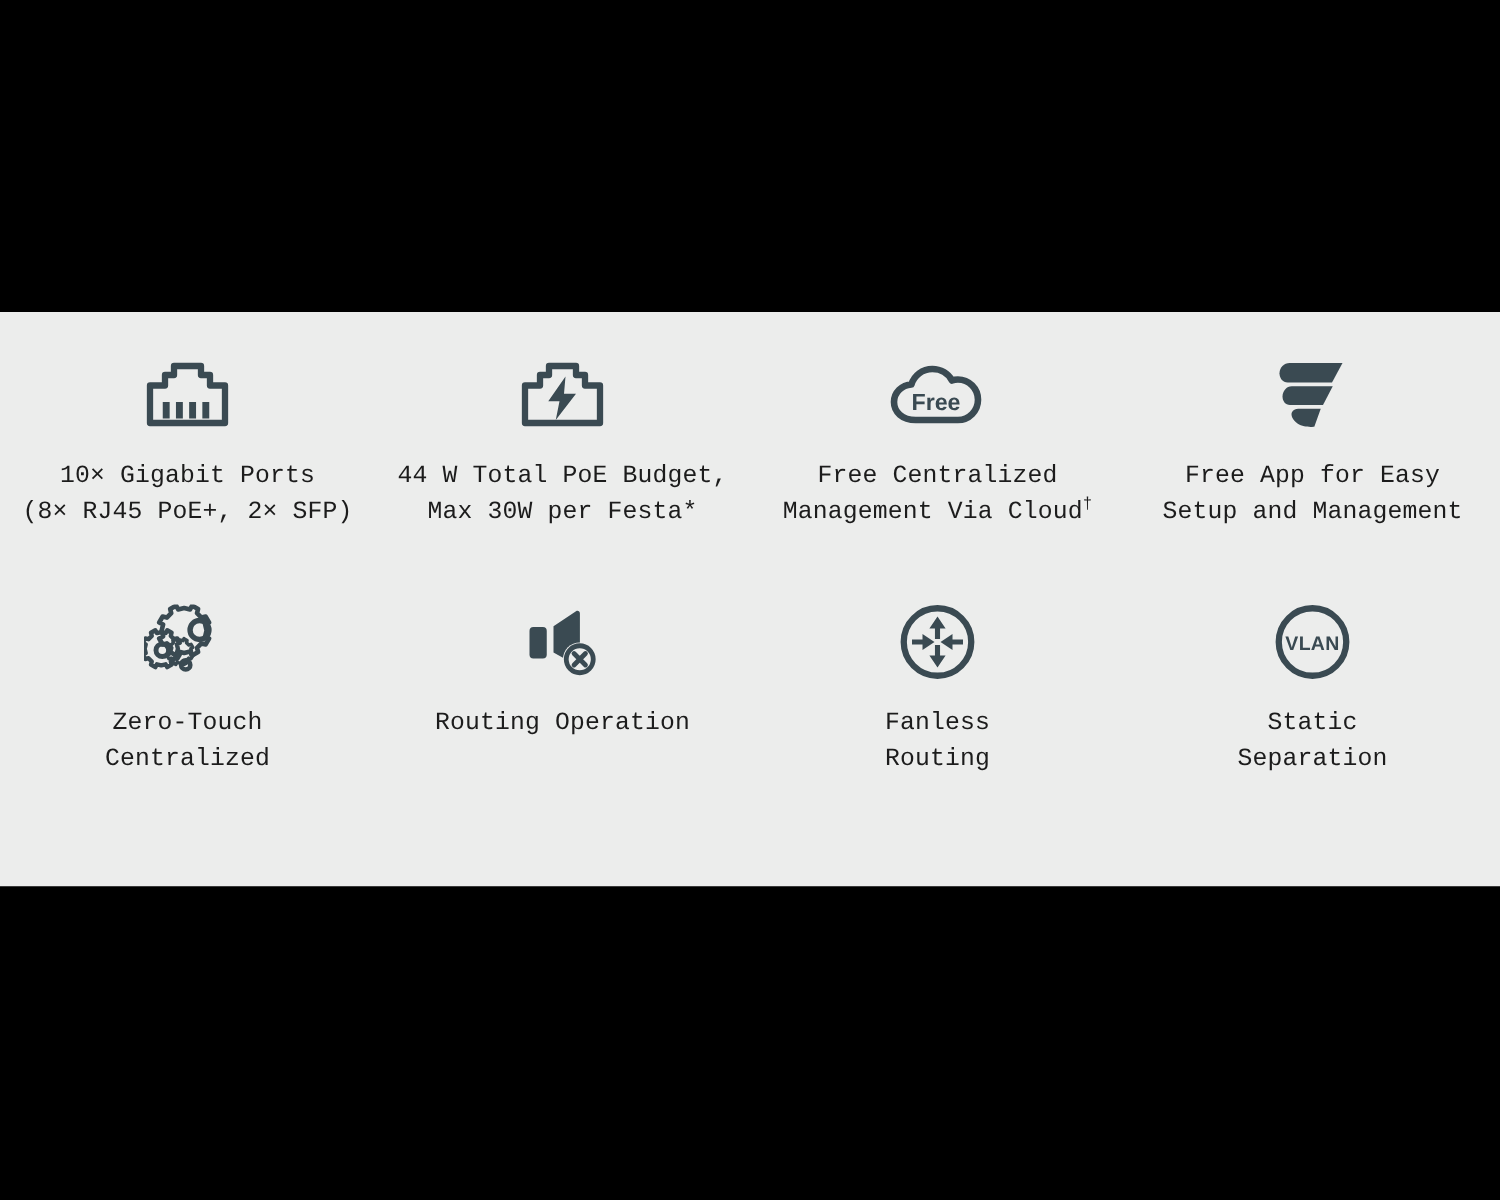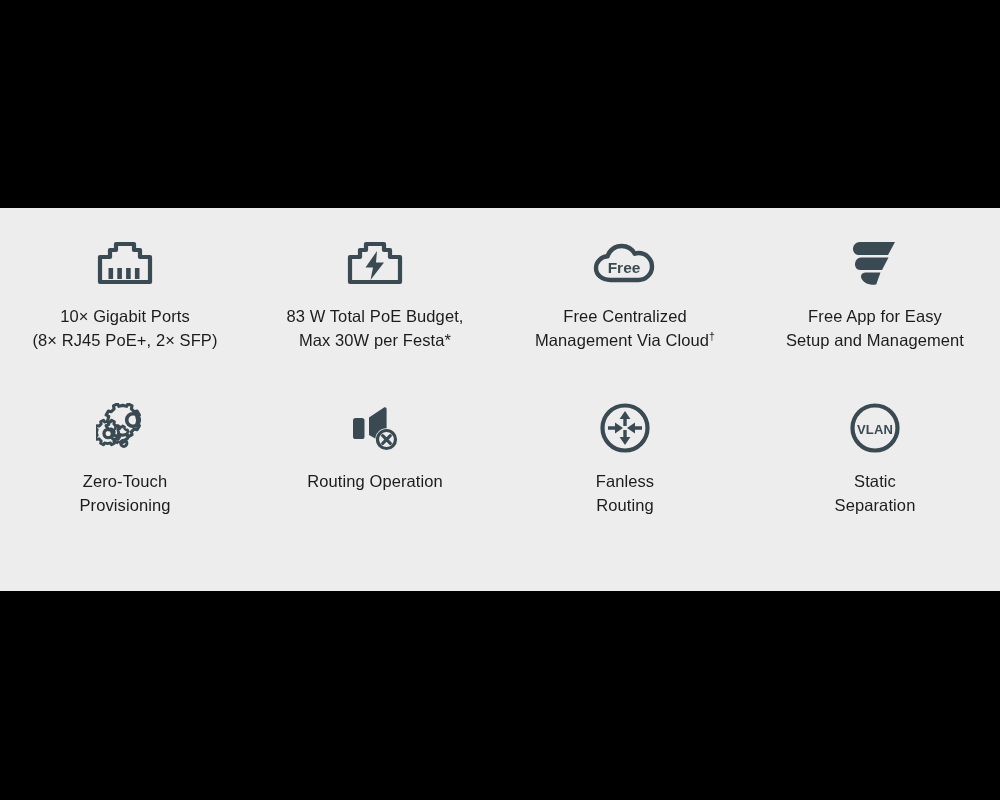--- a/index.html
+++ b/index.html
@@ -65,20 +65,21 @@
 
   .feature-icon svg { display: block; }
 
   .feature-label {
     font-size: 16.5px;
     line-height: 23.5px;
     color: #1c1c1c;
     text-align: center;
     letter-spacing: 0.1px;
     max-width: 230px;
+    font-family: Liberation Mono, monospace;
   }
 
   .feature-label .line { display: block; white-space: nowrap; }
 
   .sup {
     font-size: 10.5px;
     vertical-align: super;
     line-height: 0;
   }
 </style>
@@ -109,21 +110,21 @@
       </div>
 
       <div class="feature-cell">
         <div class="feature-icon">
           <svg width="56" height="46" viewBox="0 0 56 46" fill="none">
             <path d="M3 17 H13 V10 H19 V4 H37 V10 H43 V17 H53 V42 H3 Z" stroke="#3a4a52" stroke-width="4.2" stroke-linejoin="round" fill="none"></path>
             <path d="M30 11 L18.5 27.5 H26 L23.5 40 L37 22.5 H29 Z" fill="#3a4a52"></path>
           </svg>
         </div>
         <div class="feature-label">
-          <span class="line">83 W Total PoE Budget,</span>
+          <span class="line">44 W Total PoE Budget,</span>
           <span class="line">Max 30W per Festa*</span>
         </div>
       </div>
 
       <div class="feature-cell">
         <div class="feature-icon">
           <svg width="66" height="46" viewBox="0 0 66 46" fill="none">
             <path d="M18.5 40 C9.4 40 4 34.5 4 28 C4 21.8 9.2 16.6 15.6 16.3 C17.4 10.2 23 6 29.6 6 C35.2 6 40.2 9.1 42.7 13.7 C43.9 13.2 45.2 13 46.6 13 C54 13 60 19 60 26.5 C60 34 54 40 46.6 40 Z" stroke="#3a4a52" stroke-width="4.4" stroke-linejoin="round" fill="none"></path>
             <text x="32" y="33" font-family="'Liberation Sans', sans-serif" font-size="15.5" font-weight="bold" fill="#3a4a52" text-anchor="middle">Free</text>
           </svg>
@@ -160,21 +161,21 @@
               <circle cx="12.2" cy="30.5" r="4.2"></circle>
             </g>
             <g stroke="#3a4a52" stroke-width="3" fill="none" stroke-linejoin="round">
               <path d="M28.8 33.5 l2.6 0.6 0.9 -1.7 2.6 1.5 -0.5 1.9 2.0 2.0 1.9 -0.5 1.5 2.6 -1.7 0.9 0.6 2.6 -0.6 2.6 1.7 0.9 -1.5 2.6 -1.9 -0.5 -2.0 2.0 0.5 1.9 -2.6 1.5 -0.9 -1.7 -2.6 0.6 -2.6 -0.6 -0.9 1.7 -2.6 -1.5 0.5 -1.9 -2.0 -2.0 -1.9 0.5 -1.5 -2.6 1.7 -0.9 -0.6 -2.6 0.6 -2.6 -1.7 -0.9 1.5 -2.6 1.9 0.5 2.0 -2.0 -0.5 -1.9 2.6 -1.5 0.9 1.7 Z" transform="translate(1.5,-2.5) scale(0.78)"></path>
               <circle cx="27.8" cy="40.3" r="3.1"></circle>
             </g>
           </svg>
         </div>
         <div class="feature-label">
           <span class="line">Zero-Touch</span>
-          <span class="line">Provisioning</span>
+          <span class="line">Centralized</span>
         </div>
       </div>
 
       <div class="feature-cell">
         <div class="feature-icon">
           <svg width="54" height="48" viewBox="0 0 54 48" fill="none">
             <rect x="5" y="14" width="11.5" height="21" rx="2.6" fill="#3a4a52"></rect>
             <path d="M21 13.5 L36 3.5 C37.3 2.8 38.6 3.6 38.6 5 V38 C38.6 39.4 37.3 40.2 36 39.4 L21 31 Z" fill="#3a4a52"></path>
             <circle cx="38.5" cy="35.5" r="11.2" fill="#ecedec"></circle>
             <circle cx="38.5" cy="35.5" r="9" fill="none" stroke="#3a4a52" stroke-width="3.2"></circle>

